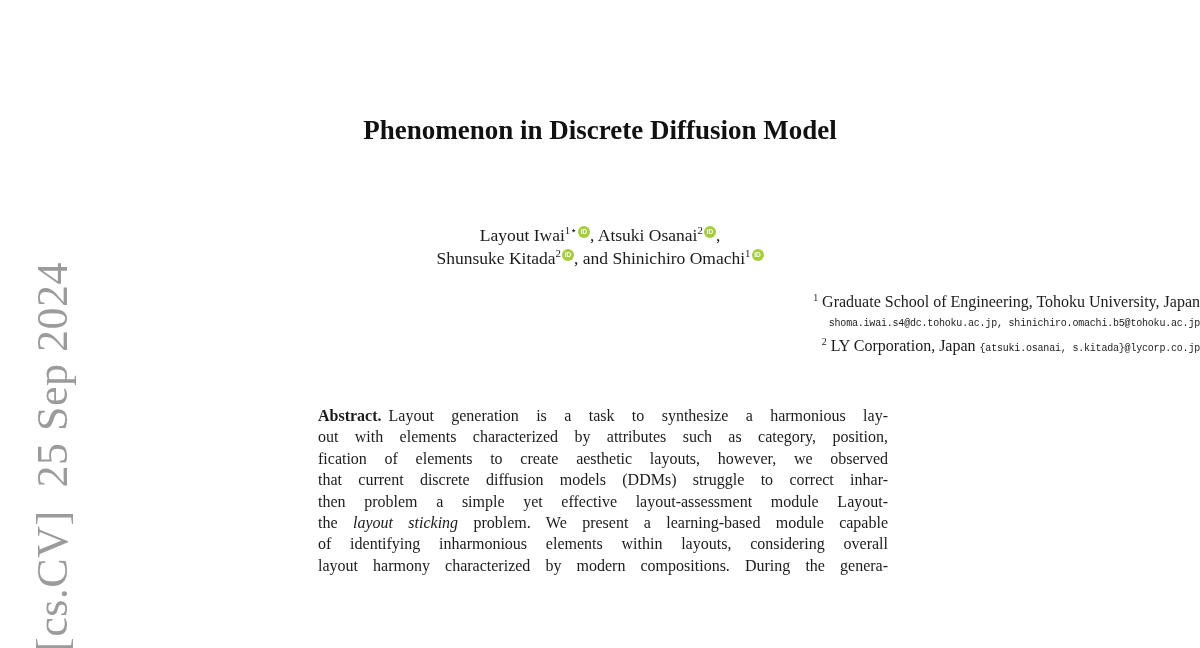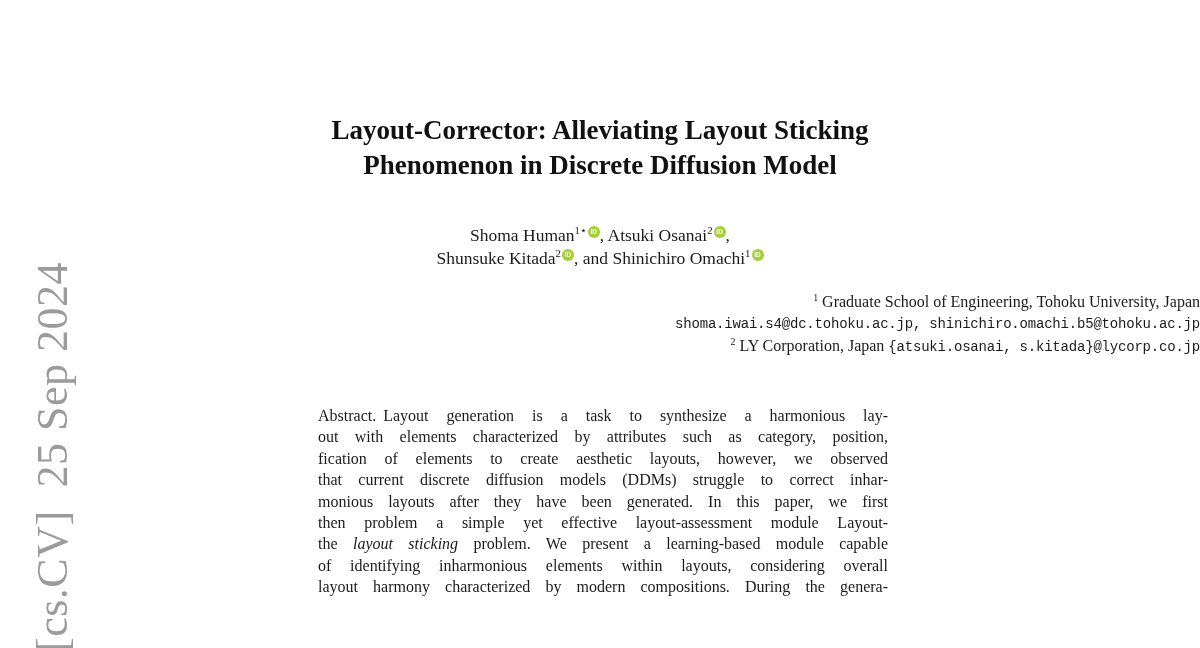--- a/index.html
+++ b/index.html
@@ -76,70 +76,68 @@
     position: absolute;
     top: 291px;
     left: 0;
     width: 100%;
     text-align: right;
     font-size: 16px;
     line-height: 22px;
   }
   .mono {
     font-family: "Liberation Mono", monospace;
-    font-size: 14px;
+    font-size: 10px;
     letter-spacing: -0.2px;
   }
 
   
   .abstract-block {
     position: absolute;
     top: 405px;
     left: 318px;
     width: 570px;
     font-size: 16px;
     line-height: 21.4px;
   }
   .abs-line {
     text-align: justify;
     text-align-last: justify;
     height: 21.4px;
     overflow: visible;
   }
   .abs-head {
-    font-weight: normal;
+    font-weight: bold;
     margin-right: 7px;
     margin-top: 6px;
   }
   .em { font-style: italic; }
 </style>
 </head>
 <body>
 
 <div class="arxiv-stamp">[cs.CV]&nbsp; 25 Sep 2024</div>
 
 <div class="title-block">
-  <div>Layout-Corrector: Alleviating Layout Sticking</div>
   <div>Phenomenon in Discrete Diffusion Model</div>
 </div>
 
 <div class="authors-block">
-  <div><span>Shoma Human</span><sup>1⋆</sup><span class="orcid-icon">iD</span><span>, </span><span>Atsuki Osanai</span><sup>2</sup><span class="orcid-icon">iD</span><span>,</span></div>
+  <div><span>Layout Iwai</span><sup>1⋆</sup><span class="orcid-icon">iD</span><span>, </span><span>Atsuki Osanai</span><sup>2</sup><span class="orcid-icon">iD</span><span>,</span></div>
   <div><span>Shunsuke Kitada</span><sup>2</sup><span class="orcid-icon">iD</span><span>, and </span><span>Shinichiro Omachi</span><sup>1</sup><span class="orcid-icon">iD</span></div>
 </div>
 
 <div class="affil-block">
   <div><sup>1</sup><span> Graduate School of Engineering, Tohoku University, Japan</span></div>
   <div class="mono">shoma.iwai.s4@dc.tohoku.ac.jp, shinichiro.omachi.b5@tohoku.ac.jp</div>
   <div><sup>2</sup><span> LY Corporation, Japan </span><span class="mono">{atsuki.osanai, s.kitada}@lycorp.co.jp</span></div>
 </div>
 
 <div class="abstract-block">
   <div class="abs-line"><span class="abs-head">Abstract.</span><span>Layout generation is a task to synthesize a harmonious lay-</span></div>
   <div class="abs-line"><span>out with elements characterized by attributes such as category, position,</span></div>
   <div class="abs-line"><span>fication of elements to create aesthetic layouts, however, we observed</span></div>
   <div class="abs-line"><span>that current discrete diffusion models (DDMs) struggle to correct inhar-</span></div>
-  <div class="abs-line"><span>monious layouts after they have been generated. In this paper, we first</span></div>
   <div class="abs-line"><span>then problem a simple yet effective layout-assessment module Layout-</span></div>
   <div class="abs-line"><span>the </span><span class="em">layout sticking</span><span> problem. We present a learning-based module capable</span></div>
   <div class="abs-line"><span>of identifying inharmonious elements within layouts, considering overall</span></div>
   <div class="abs-line"><span>layout harmony characterized by modern compositions. During the genera-</span></div>
 </div>
 
 </body></html>

